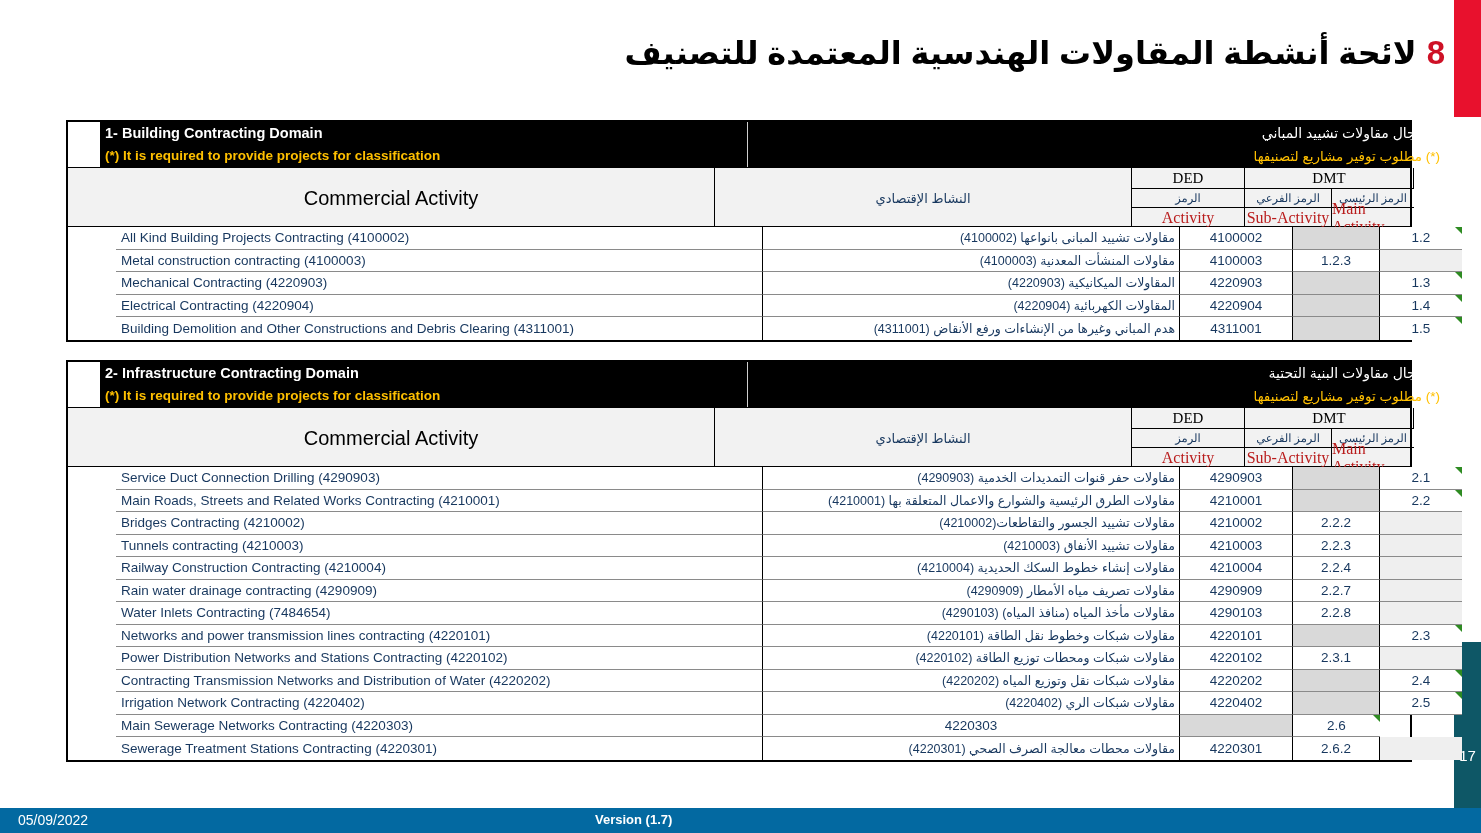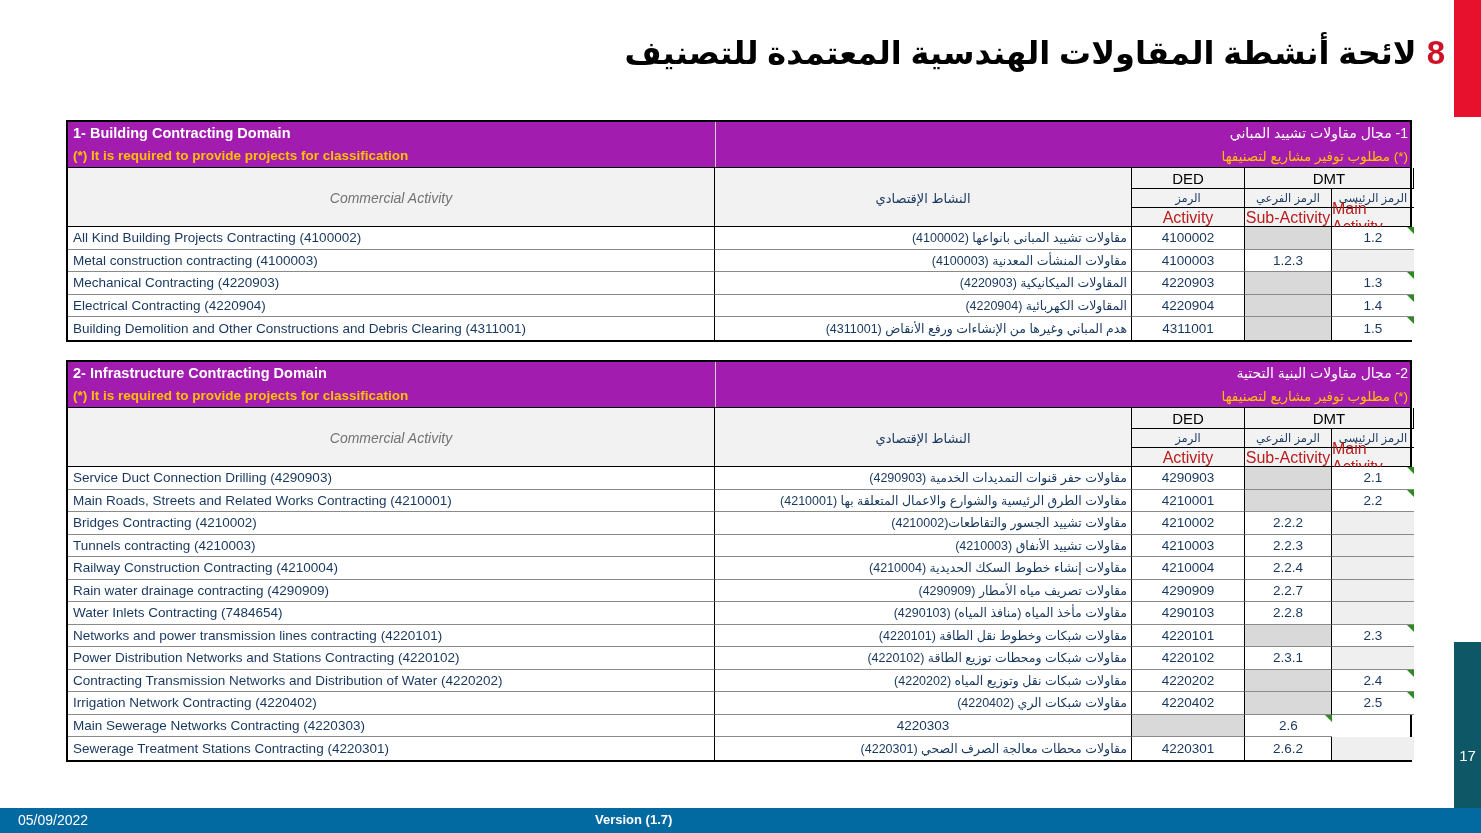--- a/index.html
+++ b/index.html
@@ -18,44 +18,44 @@
   .page-num{position:absolute;top:747px;right:0;width:27px;text-align:center;color:#fff;font-size:15px;}
   .footer{position:absolute;left:0;top:808px;width:1481px;height:25px;background:#0369a1;color:#fff;}
   .footer-date{position:absolute;left:18px;top:4px;font-size:14px;}
   .footer-version{position:absolute;left:595px;top:4px;font-size:13px;font-weight:bold;}
 
   
   .tbl{position:absolute;left:66px;width:1346px;border:2px solid #000;background:#fff;box-sizing:border-box;}
   #tbl-0{top:120px;}
   #tbl-1{top:360px;}
 
-  .band{display:grid;grid-template-columns:647px 697px;height:22px;background:#a21caf;}
+  .band{display:grid;grid-template-columns:647px 697px;height:22px;background:#000000;margin-left:32px;}
   .band.note{height:23px;}
   .band > div{display:flex;align-items:center;box-sizing:border-box;}
   .band-en{padding-left:5px;color:#fff;font-weight:bold;font-size:14.5px;}
   .band-ar{direction:rtl;padding-right:4px;color:#fff;font-weight:normal;font-size:14px;border-left:1px solid #cfcfcf;}
   .note .band-en,.note .band-ar{color:#FFC000;font-size:13.5px;}
 
   .colhead{display:grid;grid-template-columns:647px 417px 282px;height:60px;background:#F2F2F2;
            border-top:1px solid #000;border-bottom:1px solid #000;box-sizing:border-box;}
-  .ch-commercial{display:flex;align-items:center;justify-content:center;font-size:14px;color:#737373;
-                 border-right:1px solid #000;box-sizing:border-box;font-style:italic;}
+  .ch-commercial{display:flex;align-items:center;justify-content:center;font-size:20px;color:#000000;
+                 border-right:1px solid #000;box-sizing:border-box;}
   .ch-economic{display:flex;align-items:center;justify-content:center;direction:rtl;font-size:13px;color:#17375E;
                border-right:1px solid #000;box-sizing:border-box;}
   .ch-grid{display:grid;grid-template-columns:113px 87px 82px;grid-template-rows:21px 19px 20px;}
   .ch-grid > div{display:flex;align-items:center;justify-content:center;box-sizing:border-box;
-                 border-right:1px solid #000;border-bottom:1px solid #000;}
+                 border-right:1px solid #000;border-bottom:1px solid #000;font-family:Liberation Serif, serif;}
   .ch-grid > div:nth-child(5),.ch-grid > div:nth-child(8),.ch-dmt{border-right:none;}
   .ch-grid > div:nth-child(6),.ch-grid > div:nth-child(7),.ch-grid > div:nth-child(8){border-bottom:none;}
   .ch-ded{grid-column:1;font-size:15px;color:#000;}
   .ch-dmt{grid-column:2/4;font-size:15px;color:#000;}
   .ch-small{font-size:11.5px;color:#17375E;direction:rtl;}
   .ch-act{font-size:16px;color:#b91c1c;border-bottom:none;}
 
-  .row{display:grid;grid-template-columns:647px 417px 113px 87px 82px;height:22.5px;box-sizing:border-box;}
+  .row{display:grid;grid-template-columns:647px 417px 113px 87px 82px;height:22.5px;box-sizing:border-box;padding-left:48px;}
   .cell{display:flex;align-items:center;box-sizing:border-box;font-size:13.5px;color:#17375E;
         border-right:1px solid #000;border-bottom:1px solid #8a8a8a;background:#fff;overflow:hidden;white-space:nowrap;}
   .row .cell:last-child{border-right:none;}
   .rows .row:last-child .cell{border-bottom:none;}
   .cell.en{padding-left:5px;}
   .cell.ar{direction:rtl;padding-right:4px;font-size:12.5px;}
   .cell.code,.cell.sub,.cell.main{justify-content:center;}
   .cell.sub.empty{background:#D9D9D9;}
   .cell.main.empty{background:#EFEFEF;}
   .cell.main{position:relative;}

